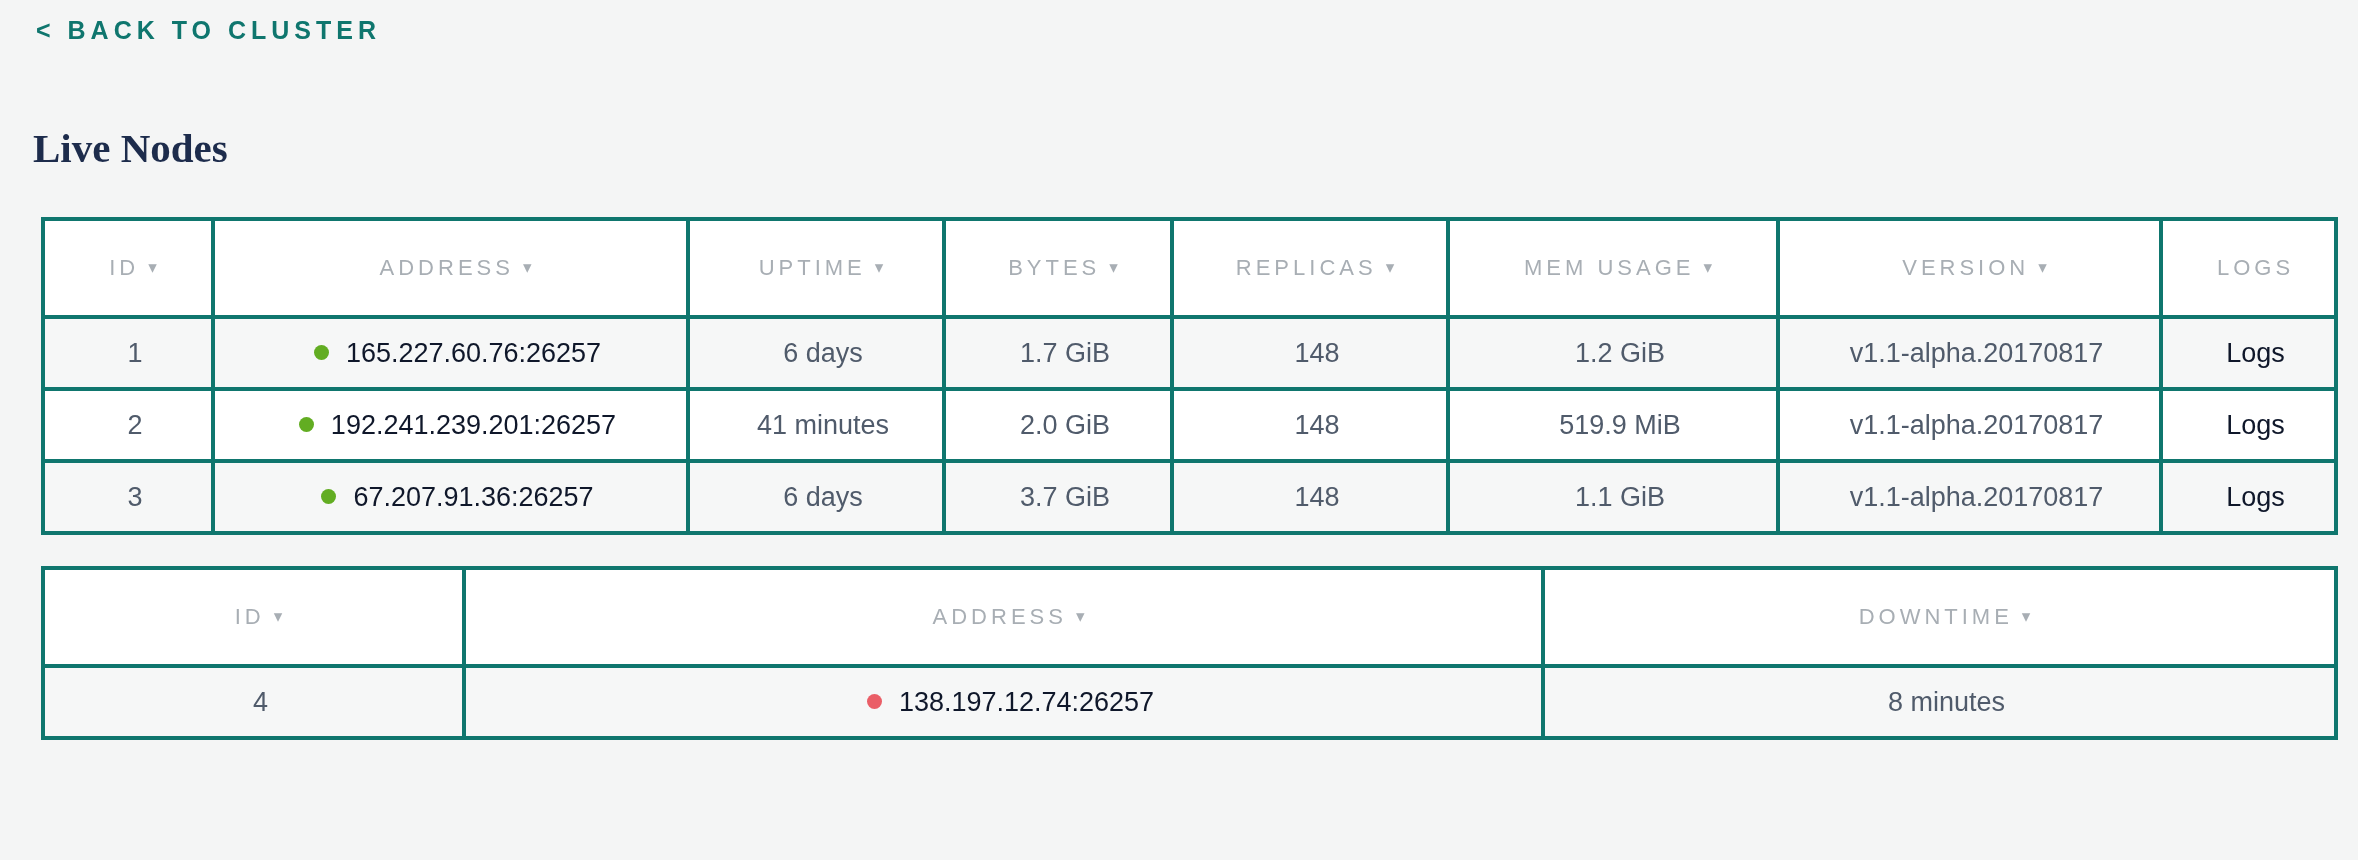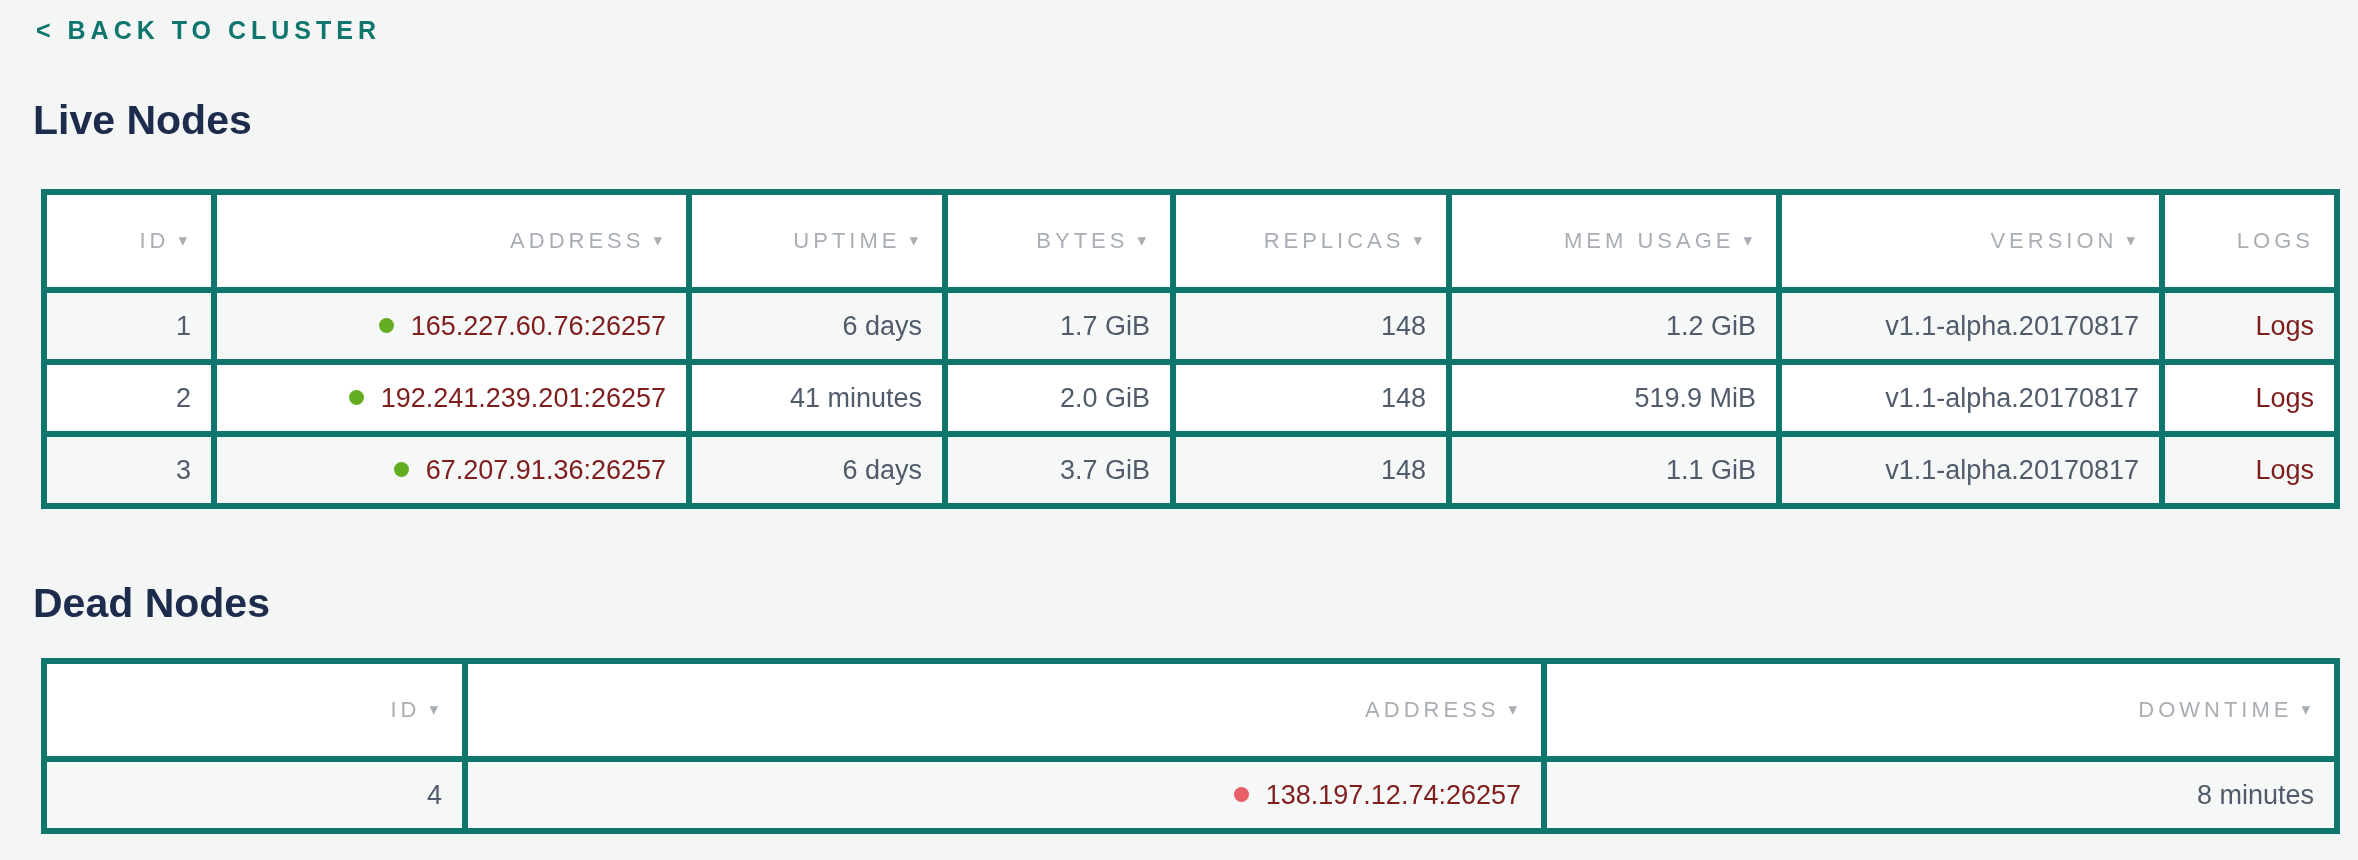--- a/index.html
+++ b/index.html
@@ -28,35 +28,35 @@
     cursor: pointer;
   }
   .section-title {
     margin: 0;
     margin-left: 33px;
     font-size: 41px;
     font-weight: bold;
     color: #1d2c4c;
     line-height: 48px;
   }
-  .title-live { margin-top: 51px; }
+  .title-live { margin-top: 79px; font-family: Liberation Serif, serif; }
   .title-dead { margin-top: 70px; }
   table.nodes {
     border-collapse: collapse;
     table-layout: fixed;
     margin-left: 41px;
     width: 2293px;
     background: #ffffff;
   }
   .table-live { margin-top: 45px; }
   .table-dead { margin-top: 31px; }
   table.nodes th, table.nodes td {
-    border: 6px solid #0f766e;
+    border: 4px solid #0f766e;
     vertical-align: middle;
-    text-align: right;
+    text-align: center;
     padding: 0 20px 0 34px;
     white-space: nowrap;
     overflow: hidden;
   }
   table.nodes th {
     height: 98px;
     background: #ffffff;
     font-size: 22px;
     font-weight: normal;
     letter-spacing: 4px;
@@ -71,21 +71,21 @@
   table.nodes tbody tr:nth-child(odd)  td { background: #f6f7f7; }
   table.nodes tbody tr:nth-child(even) td { background: #ffffff; }
   .sort-arrow {
     font-size: 17px;
     margin-left: 9px;
     color: #a8aeb4;
     position: relative;
     top: -2px;
   }
   a.cell-link {
-    color: #7f1d1d;
+    color: #0f172a;
     text-decoration: none;
     cursor: pointer;
   }
   .status-dot {
     display: inline-block;
     width: 15px;
     height: 15px;
     border-radius: 50%;
     margin-right: 17px;
     position: relative;
@@ -192,21 +192,20 @@
         <td>3.7 GiB</td>
         <td>148</td>
         <td>1.1 GiB</td>
         <td>v1.1-alpha.20170817</td>
         <td><a class="cell-link">Logs</a></td>
       </tr>
     </tbody>
   </table>
 
   
-  <h1 class="section-title title-dead">Dead Nodes</h1>
 
   <table class="nodes table-dead">
     <colgroup>
       <col class="col-d-id">
         <col class="col-d-address">
         <col class="col-d-downtime">
     </colgroup>
     <thead>
       <tr>
         <th>

